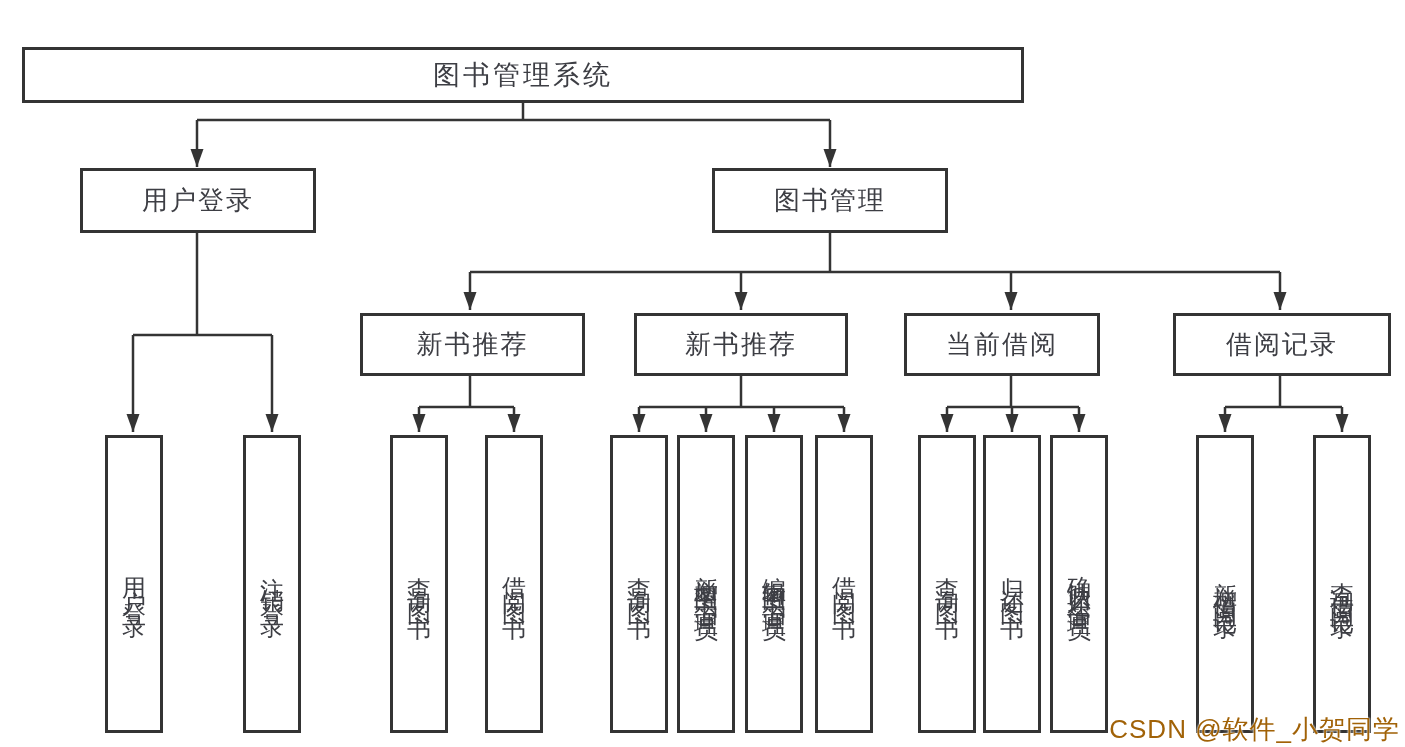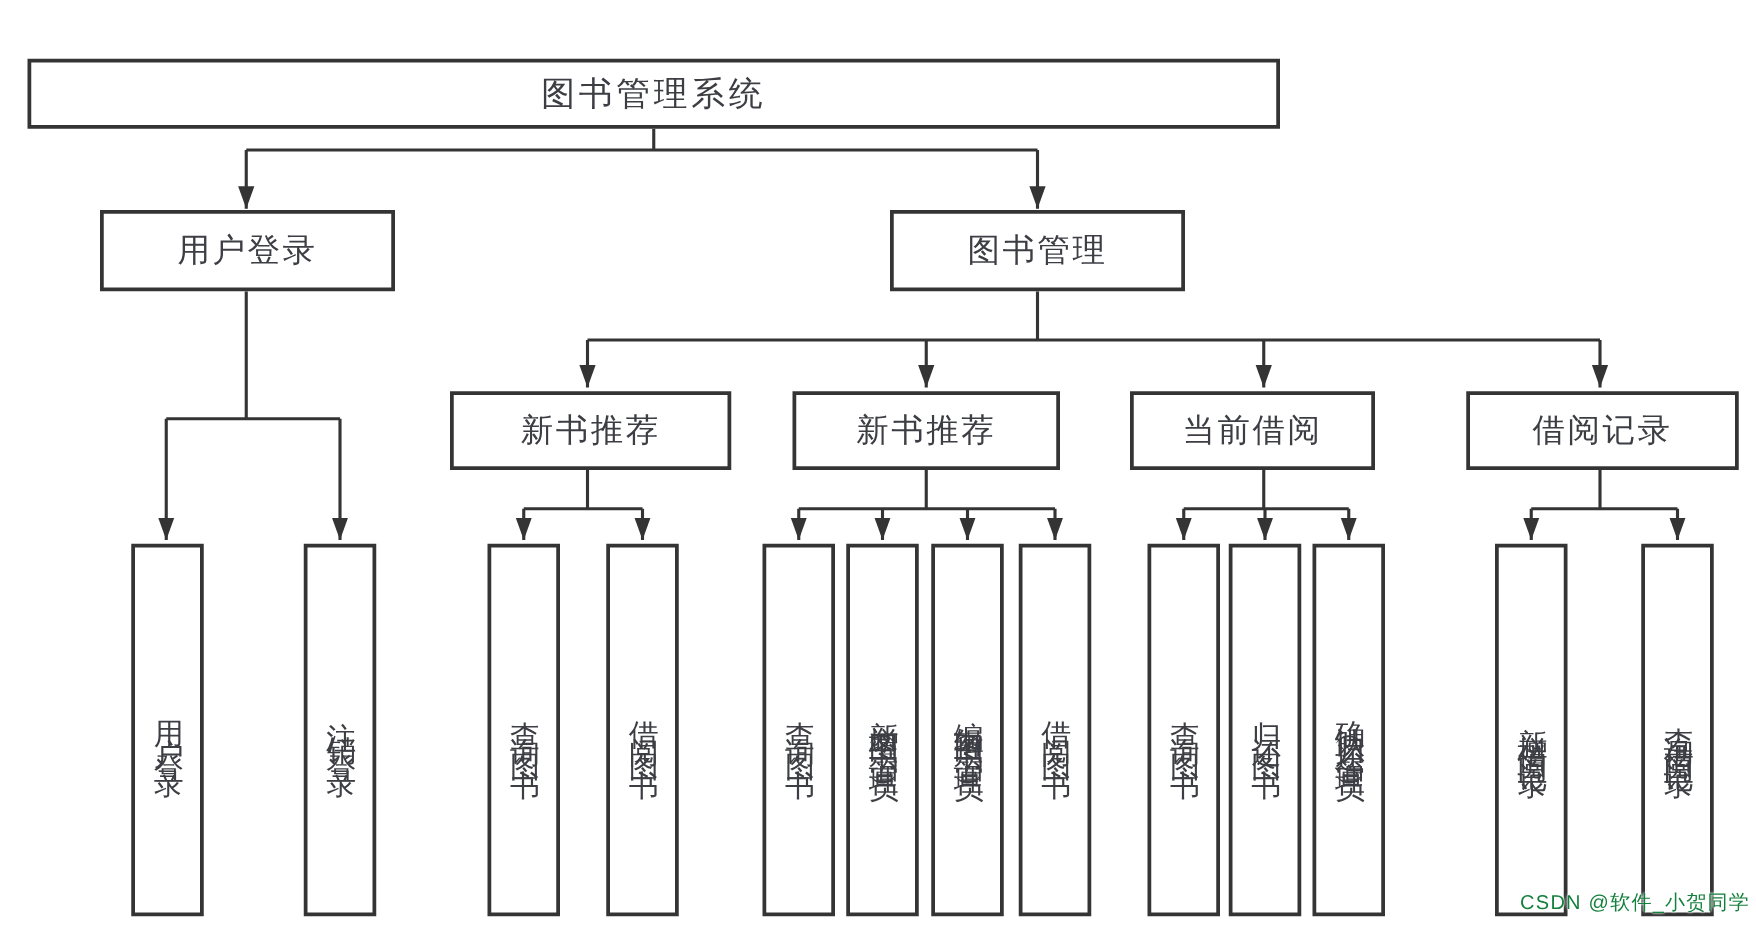--- a/index.html
+++ b/index.html
@@ -30,22 +30,22 @@
     text-orientation:mixed;
     font-size:24px;
     letter-spacing:13px;
     line-height:58px;
   }
   .leaf.mid{letter-spacing:7px;}
   .leaf.tight{letter-spacing:6px;}
   .watermark{
     position:absolute;
     right:5px;top:712px;
-    font-size:16px;
-    color:#15803d;
+    font-size:26px;
+    color:#a16207;
     letter-spacing:1px;
     text-shadow:0 0 2px #ffffff,0 0 2px #ffffff;
     z-index:5;
     white-space:nowrap;
   }
 </style>
 </head>
 <body>
 
 <div id="stage">

